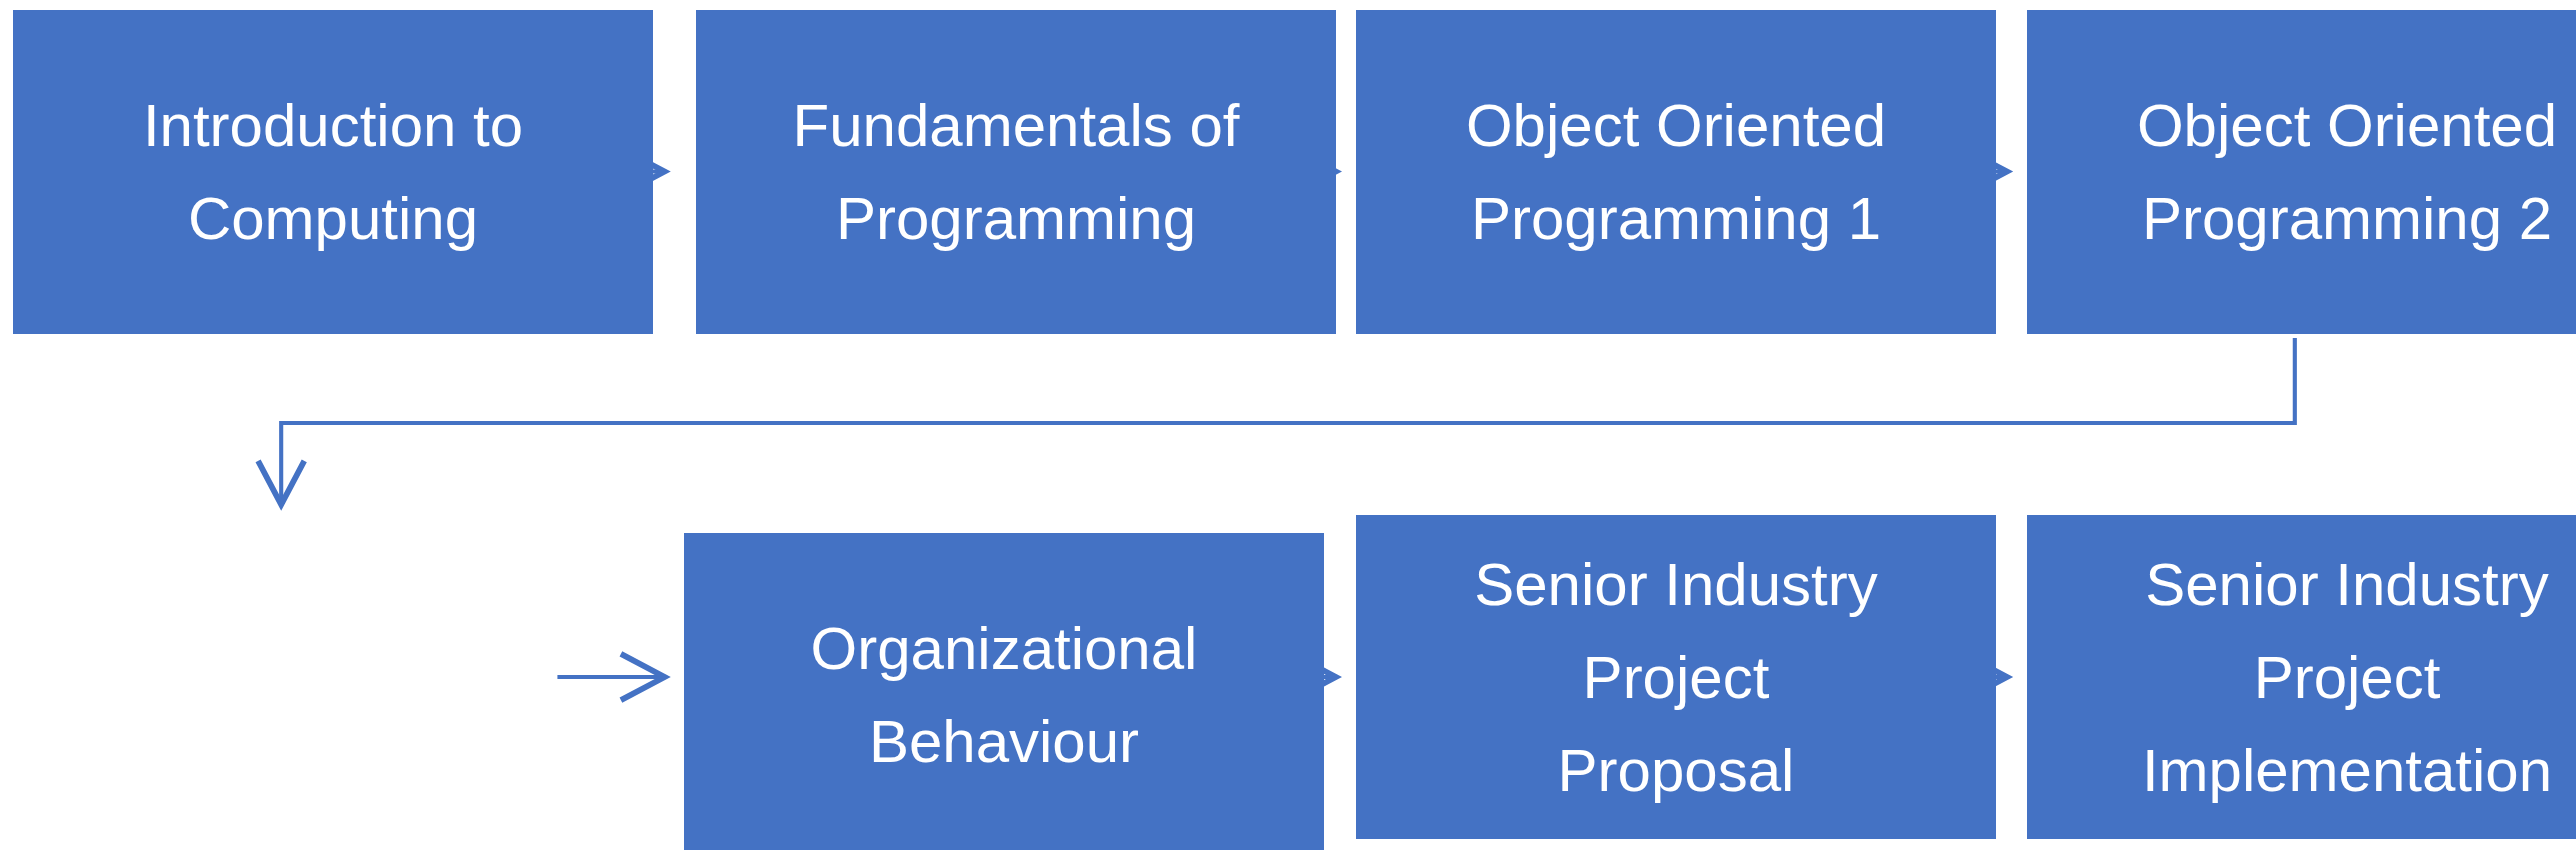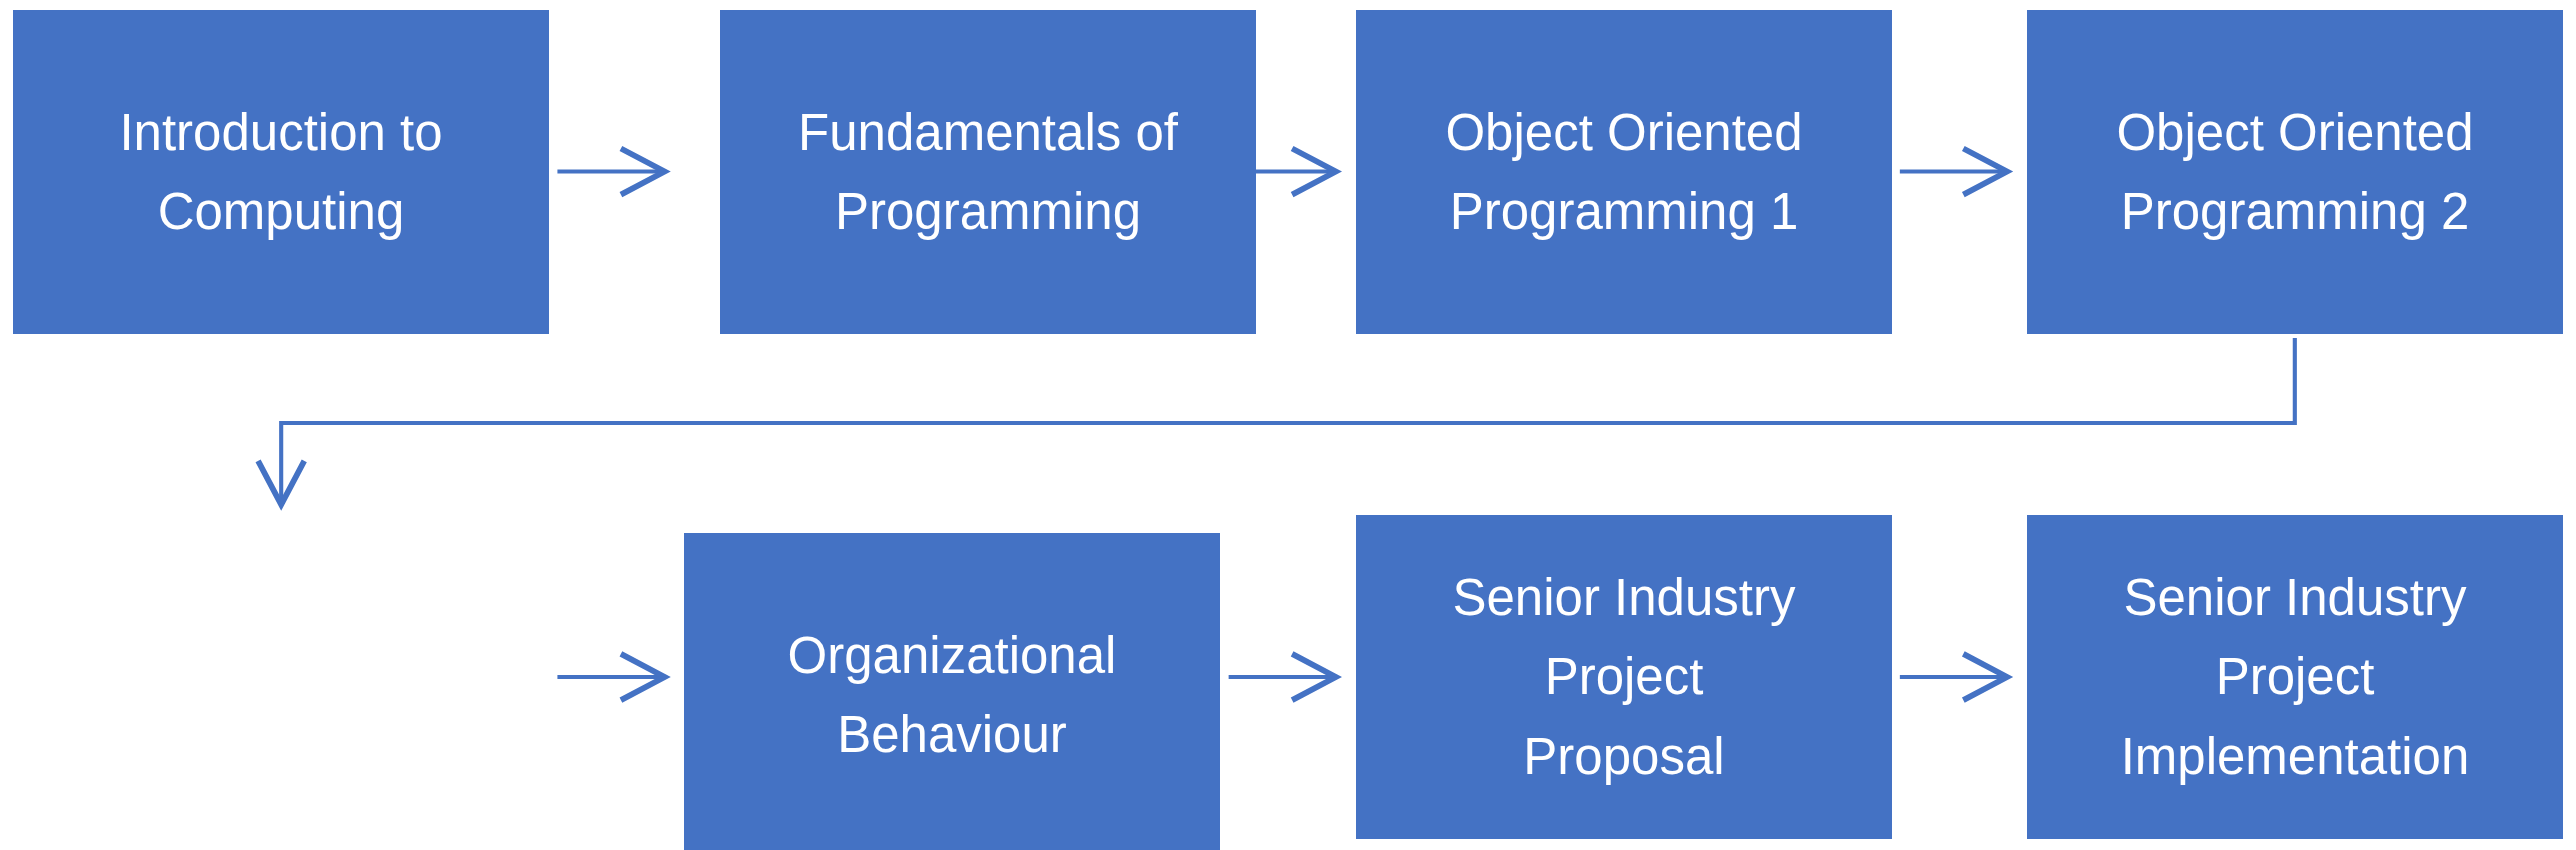--- a/index.html
+++ b/index.html
@@ -15,37 +15,37 @@
   .canvas {
     position: relative;
     width: 2576px;
     height: 851px;
     background: var(--bg);
     overflow: hidden;
     font-family: "Liberation Sans", sans-serif;
   }
   .node {
     position: absolute;
-    width: 536px;
+    width: 640px;
     height: 324px;
     background: var(--accent);
     color: var(--node-text);
     display: flex;
     align-items: center;
     justify-content: center;
     text-align: center;
-    font-size: 51px;
+    font-size: 60px;
     line-height: 1.55;
     white-space: pre-line;
     box-sizing: border-box;
     padding: 0 16.5px;
   }
   
   .pos-r1c1 { left: 13px;   top: 10px; }
-  .pos-r1c2 { left: 720px;  top: 10px; }
+  .pos-r1c2 { left: 696px;  top: 10px; }
   .pos-r1c3 { left: 1356px; top: 10px; }
   .pos-r1c4 { left: 2027px; top: 10px; }
   
   .pos-r2c1 { left: 13px;   top: 515px; }
   .pos-r2c2 { left: 684px;  top: 533px; }
   .pos-r2c3 { left: 1356px; top: 515px; }
   .pos-r2c4 { left: 2027px; top: 515px; }
 
   svg.connectors {
     position: absolute;

